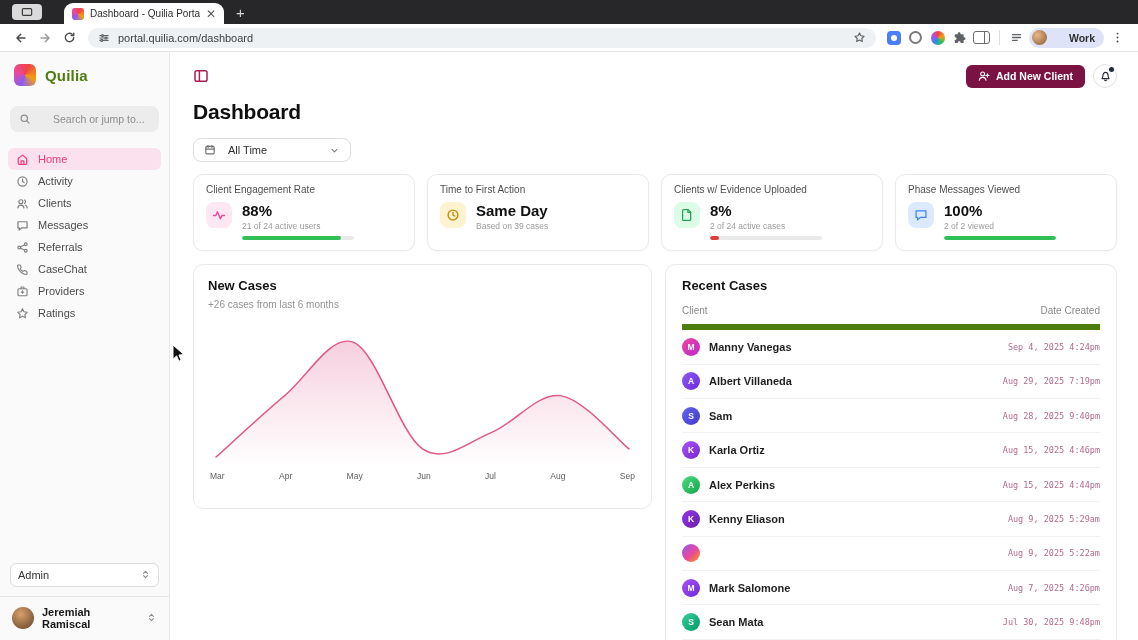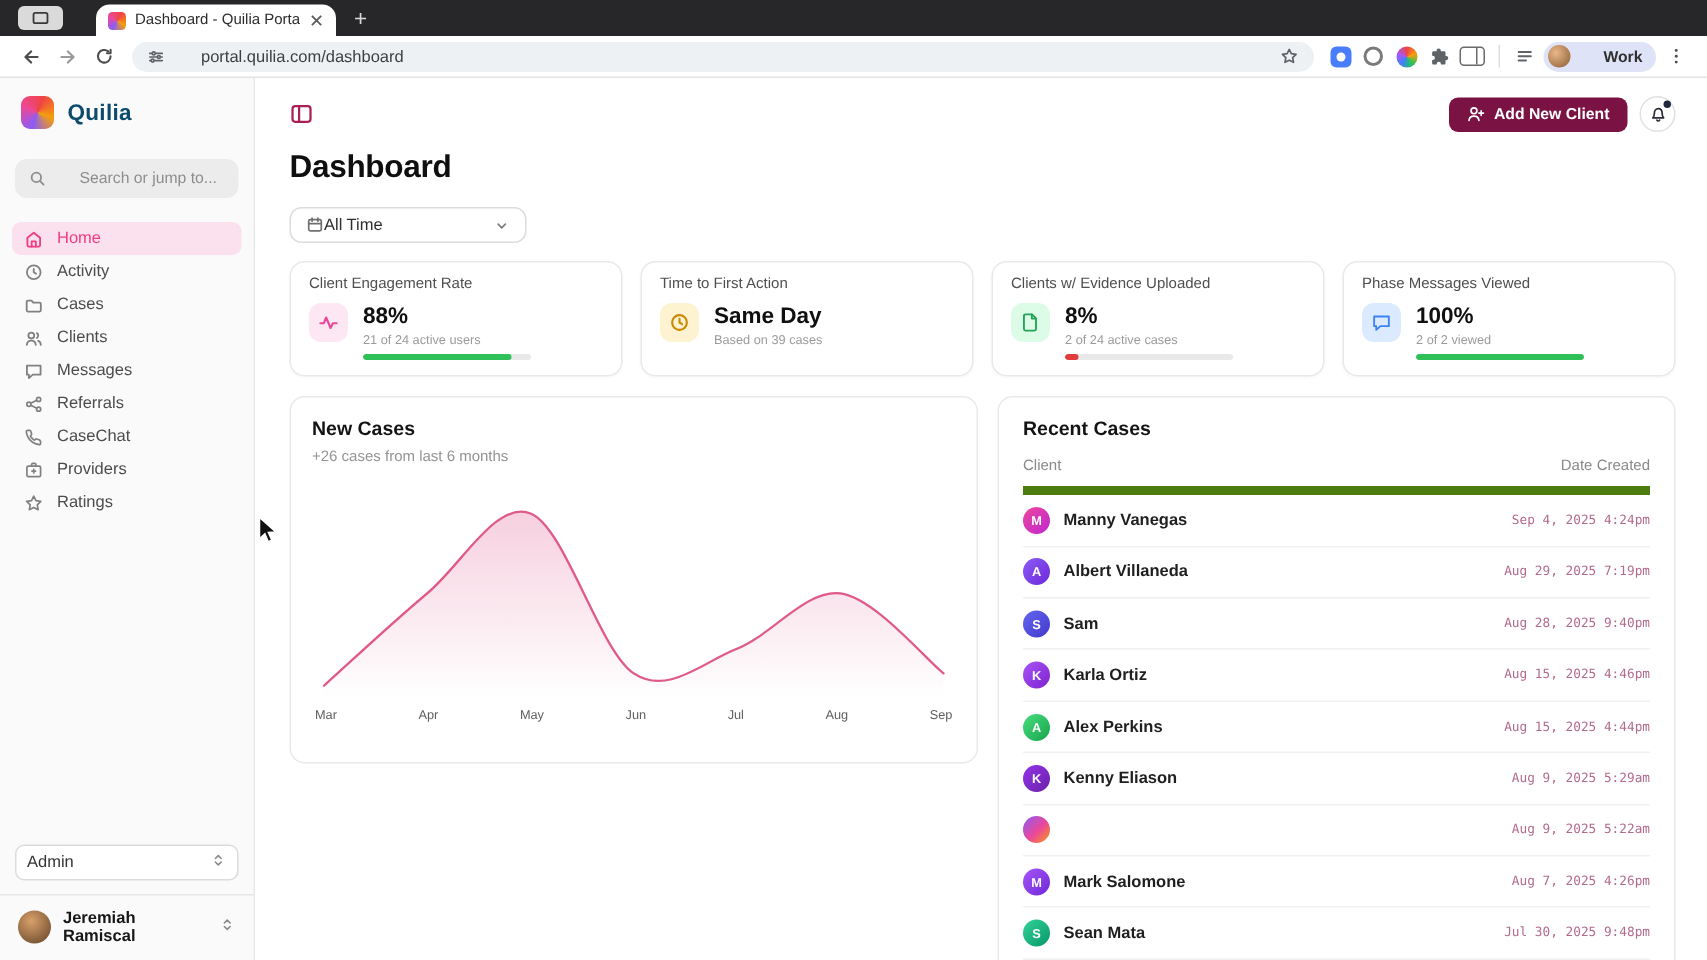--- a/index.html
+++ b/index.html
@@ -18,21 +18,21 @@
   .tab-title { font-size:10px; color:#2c2c2c; white-space:nowrap; overflow:hidden; flex:1; }
   .tab-close { color:#5a5a5a; font-size:12px; line-height:1; }
   .newtab { color:#d7d7d7; font-size:15px; margin-left:12px; align-self:center; line-height:1; }
 
   .addressbar { height:28px; background:#fff; border-bottom:1px solid #e3e3e3;
     display:flex; align-items:center; padding:0 10px; gap:2px; }
   .nav-ico { width:22px; height:22px; border-radius:50%; display:flex; align-items:center;
     justify-content:center; color:#4c4c4c; flex:none; }
   .nav-ico.dim { color:#9a9a9a; }
   .omnibox { flex:1; height:20px; background:#eef1f4; border-radius:11px; display:flex;
-    align-items:center; gap:24px; padding:0 10px; margin:0 6px; }
+    align-items:center; gap:8px; padding:0 10px; margin:0 6px; }
   .url { font-size:11px; color:#3c4043; flex:1; }
   .ext { width:20px; height:20px; display:flex; align-items:center; justify-content:center; flex:none; }
   .ext-blue { width:14px; height:14px; border-radius:4px; background:#4a7dfa; position:relative; }
   .ext-blue::after { content:""; position:absolute; inset:4px; background:#fff; border-radius:50%; }
   .ext-gray { width:13px; height:13px; border-radius:50%; border:2.5px solid #7a7a7a; }
   .ext-color { width:14px; height:14px; border-radius:50%;
     background:conic-gradient(#ef4444,#f59e0b,#22c55e,#3b82f6,#a855f7,#ef4444); }
   .ext-panel { width:17px; height:13px; border:1.5px solid #6b6b6b; border-radius:3px; position:relative; }
   .ext-panel::after { content:""; position:absolute; top:0; bottom:0; right:4px; width:1.5px; background:#6b6b6b; }
   .vsep { width:1px; height:15px; background:#ddd; margin:0 5px; }
@@ -43,21 +43,21 @@
   .chip-label { font-size:10.5px; font-weight:700; color:#2f2f2f; }
 
   
   .app { display:flex; height:588px; }
 
   .sidebar { width:170px; background:#fafafa; border-right:1px solid #e8e8e8;
     display:flex; flex-direction:column; padding:12px 0 10px; flex:none; }
   .brand { display:flex; align-items:center; gap:9px; padding:0 14px; margin-bottom:20px; }
   .brand-logo { width:22px; height:22px; border-radius:6px;
     background:conic-gradient(from 200deg,#8b5cf6,#ec4899,#ef4444,#f59e0b,#8b5cf6); }
-  .brand-name { font-size:15px; font-weight:800; color:#0c4a6e; letter-spacing:.2px; }
+  .brand-name { font-size:15px; font-weight:800; color:#4d7c0f; letter-spacing:.2px; }
   .search { margin:0 10px 16px; height:26px; background:#ececec; border-radius:8px;
     display:flex; align-items:center; gap:22px; padding:0 9px; color:#8d8d8d; }
   .search-label { font-size:10.5px; color:#8d8d8d; }
   .nav { padding:0 8px; display:flex; flex-direction:column; }
   .nav-item { height:22px; border-radius:6px; display:flex; align-items:center; gap:9px;
     padding:0 8px; font-size:11px; font-weight:500; color:#4c4c4c; }
   .nav-item svg { width:13px; height:13px; color:#818181; flex:none; }
   .nav-item.active { background:#fbe0ee; color:#ee3d80; }
   .nav-item.active svg { color:#ee3d80; }
   .sidebar-bottom { margin-top:auto; padding:0 10px; }
@@ -76,21 +76,21 @@
   .panel-toggle { color:#a82055; display:flex; }
   .topbar-right { display:flex; align-items:center; gap:8px; }
   .add-btn { height:23px; background:#7a1244; color:#fff; border-radius:6px; font-size:10.5px;
     font-weight:700; display:flex; align-items:center; gap:6px; padding:0 12px; border:none; }
   .bell-btn { width:24px; height:24px; border-radius:50%; background:#fff; border:1px solid #e1e1e1;
     display:flex; align-items:center; justify-content:center; color:#2b2b3b; position:relative; }
   .bell-dot { position:absolute; top:2px; right:2px; width:5px; height:5px; border-radius:50%; background:#1e293b; }
 
   .page-title { font-size:21px; font-weight:800; color:#0f0f0f; letter-spacing:-.2px; margin:2px 0 14px; }
   .time-filter { width:158px; height:24px; border:1px solid #dcdcdc; border-radius:8px; background:#fff;
-    display:flex; align-items:center; gap:0; padding:0 10px; font-size:11px; color:#2e2e2e; margin-bottom:12px; }
+    display:flex; align-items:center; gap:12px; padding:0 10px; font-size:11px; color:#2e2e2e; margin-bottom:12px; }
   .time-filter .chev { margin-left:auto; color:#7d7d7d; display:flex; }
   .muted-ico { color:#6f6f6f; display:flex; }
 
   .stats { display:grid; grid-template-columns:repeat(4,1fr); gap:12px; margin-bottom:13px; }
   .stat-card { background:#fff; border:1px solid #e9e9e9; border-radius:10px; padding:9px 12px 10px;
     box-shadow:0 1px 2px rgba(0,0,0,.03); }
   .stat-title { font-size:10px; color:#4f4f4f; margin-bottom:7px; }
   .stat-body { display:flex; gap:10px; align-items:flex-start; }
   .stat-icon { width:26px; height:26px; border-radius:8px; display:flex; align-items:center;
     justify-content:center; flex:none; }
@@ -231,26 +231,20 @@
         </div>
         <div class="nav-item">
           <svg viewBox="0 0 16 16" fill="none" stroke="currentColor" stroke-width="1.5" stroke-linecap="round" stroke-linejoin="round">
               <circle cx="8" cy="8" r="5.6"></circle>
               <path d="M8 5.2V8l2 1.3"></path>
             </svg>
           <span>Activity</span>
         </div>
         <div class="nav-item">
           <svg viewBox="0 0 16 16" fill="none" stroke="currentColor" stroke-width="1.5" stroke-linecap="round" stroke-linejoin="round">
-              <path d="M2.2 5.2a1 1 0 0 1 1-1h3l1.4 1.6h5.2a1 1 0 0 1 1 1v5.4a1 1 0 0 1-1 1H3.2a1 1 0 0 1-1-1z"></path>
-            </svg>
-          <span>Cases</span>
-        </div>
-        <div class="nav-item">
-          <svg viewBox="0 0 16 16" fill="none" stroke="currentColor" stroke-width="1.5" stroke-linecap="round" stroke-linejoin="round">
               <circle cx="6" cy="5.8" r="2.4"></circle>
               <path d="M2.3 13.4c.3-2.2 1.8-3.4 3.7-3.4s3.4 1.2 3.7 3.4"></path>
               <path d="M10.6 3.8a2.4 2.4 0 0 1 0 4"></path>
               <path d="M11.6 10.2c1.3.4 2 1.5 2.2 3.2"></path>
             </svg>
           <span>Clients</span>
         </div>
         <div class="nav-item">
           <svg viewBox="0 0 16 16" fill="none" stroke="currentColor" stroke-width="1.5" stroke-linecap="round" stroke-linejoin="round">
               <path d="M2.4 3.4h11.2v7.4H7.2L4 13.6v-2.8H2.4z"></path>

